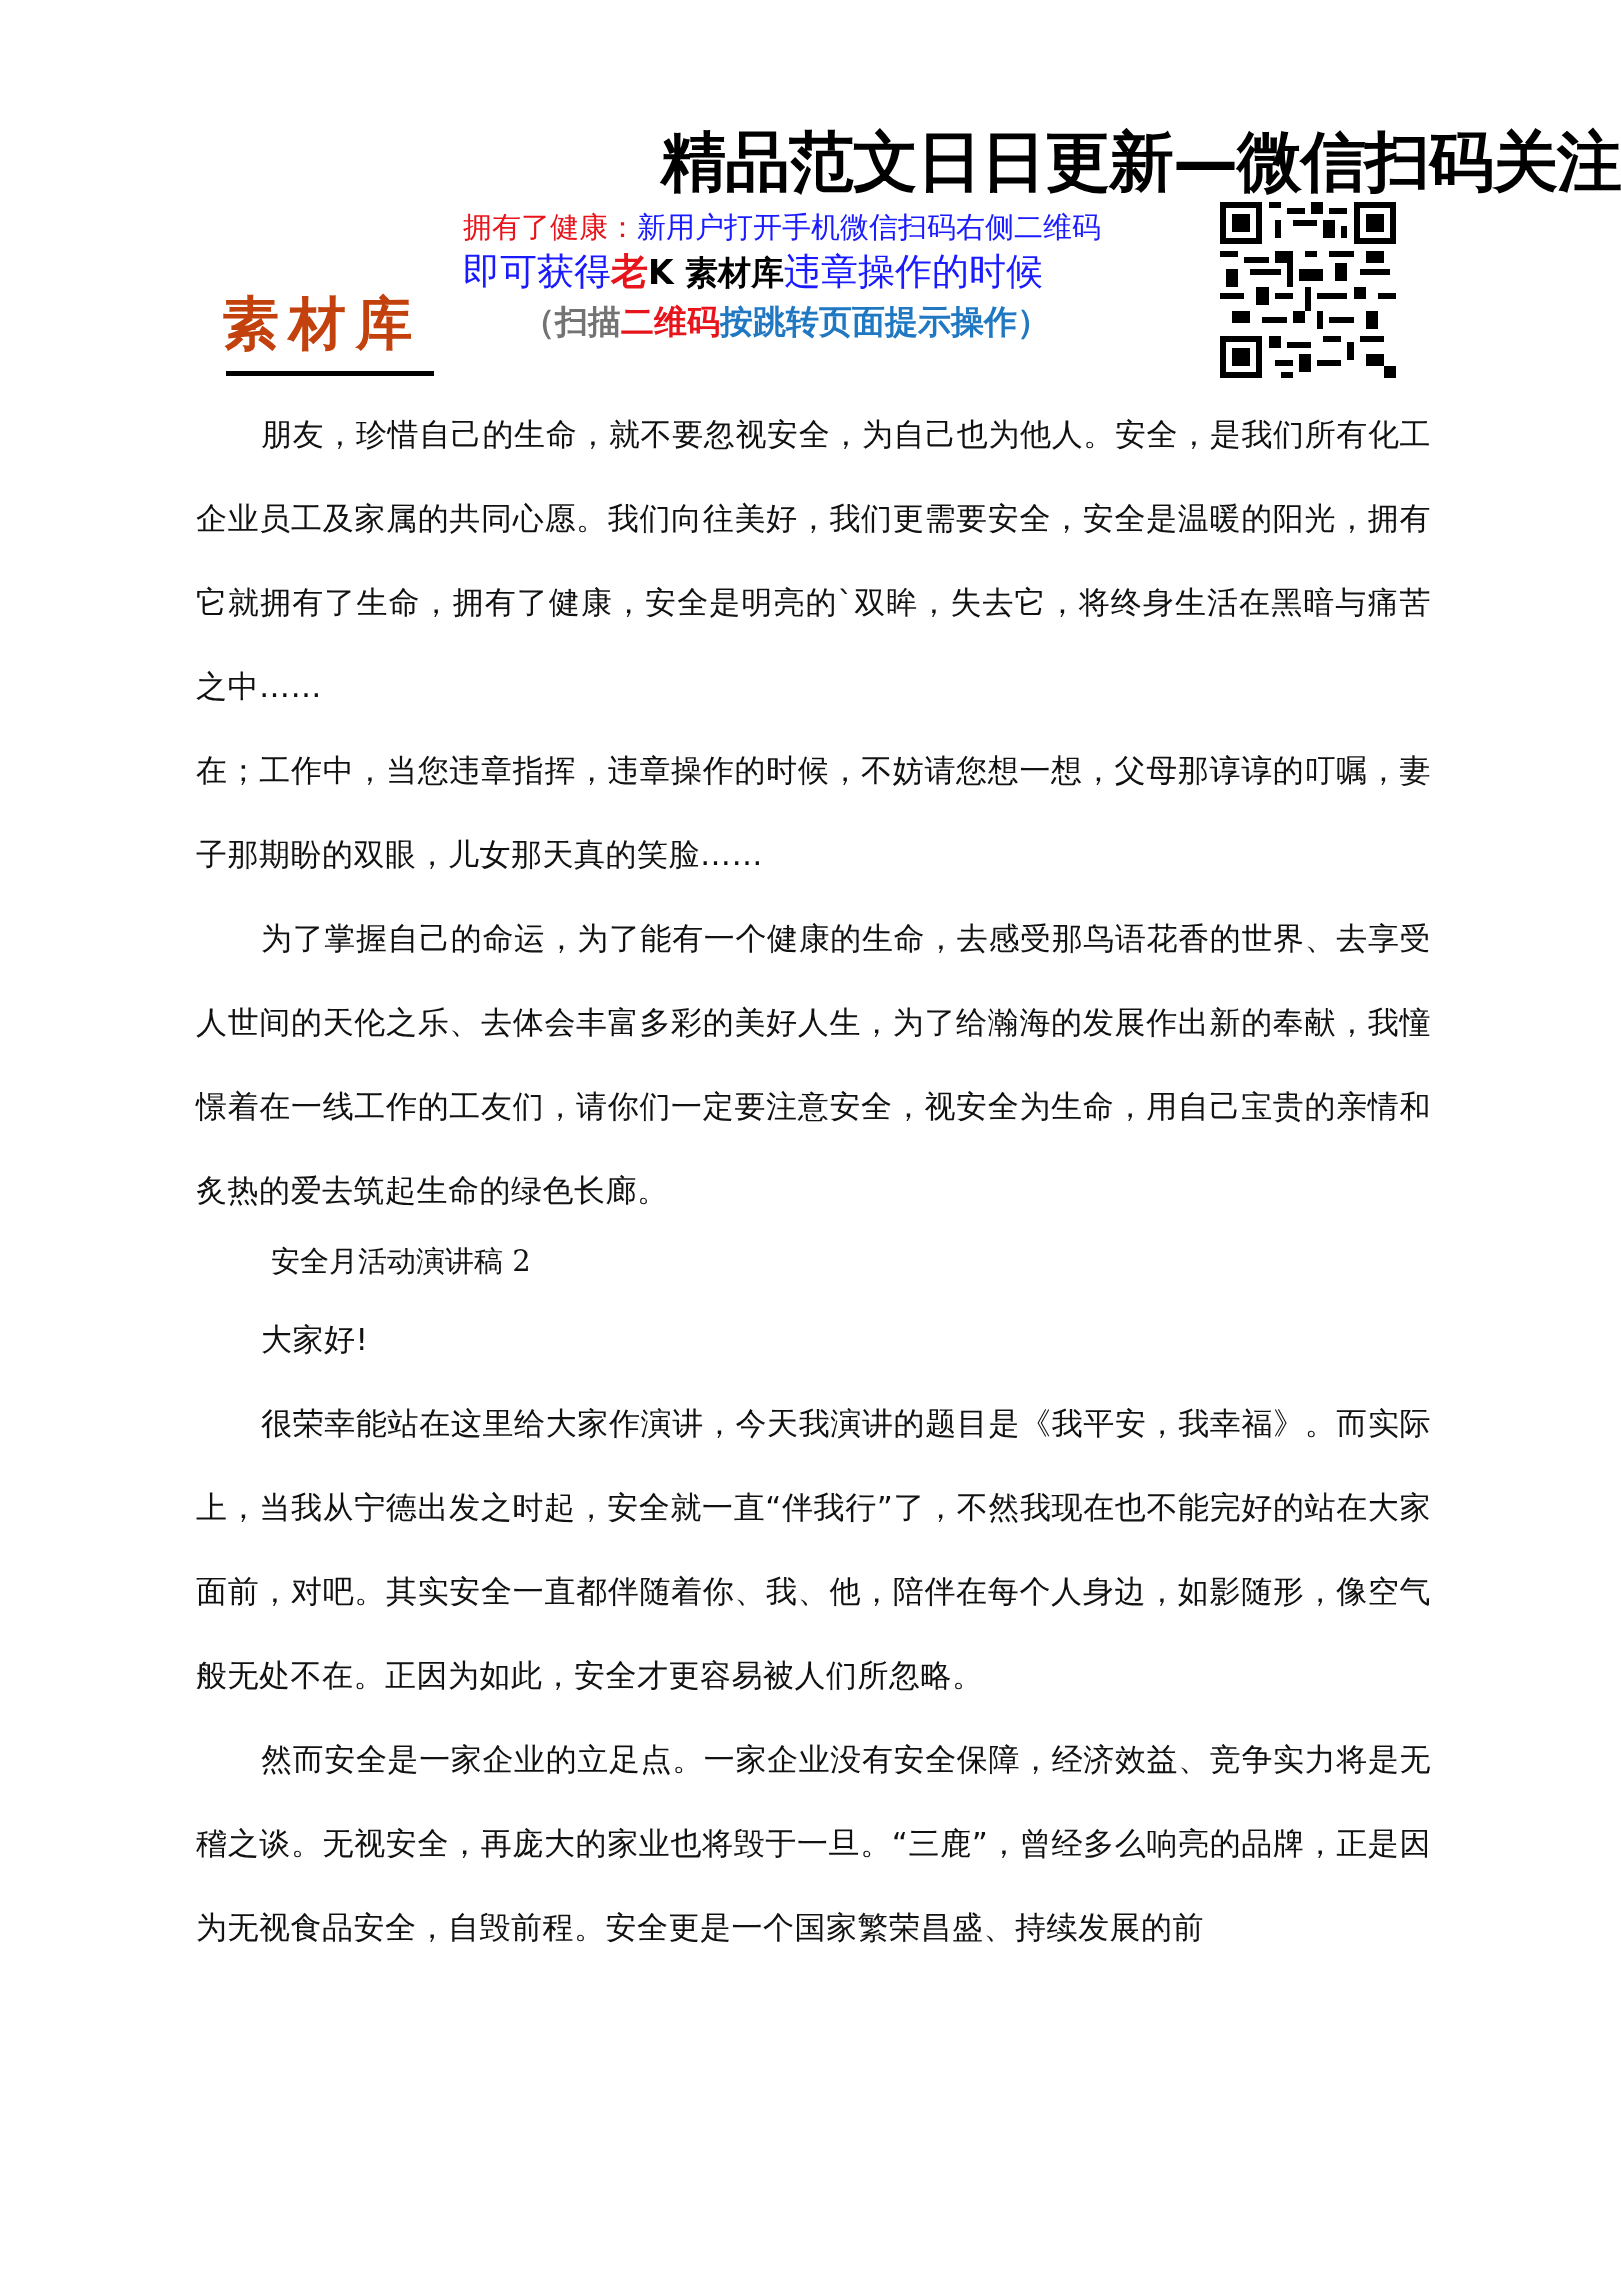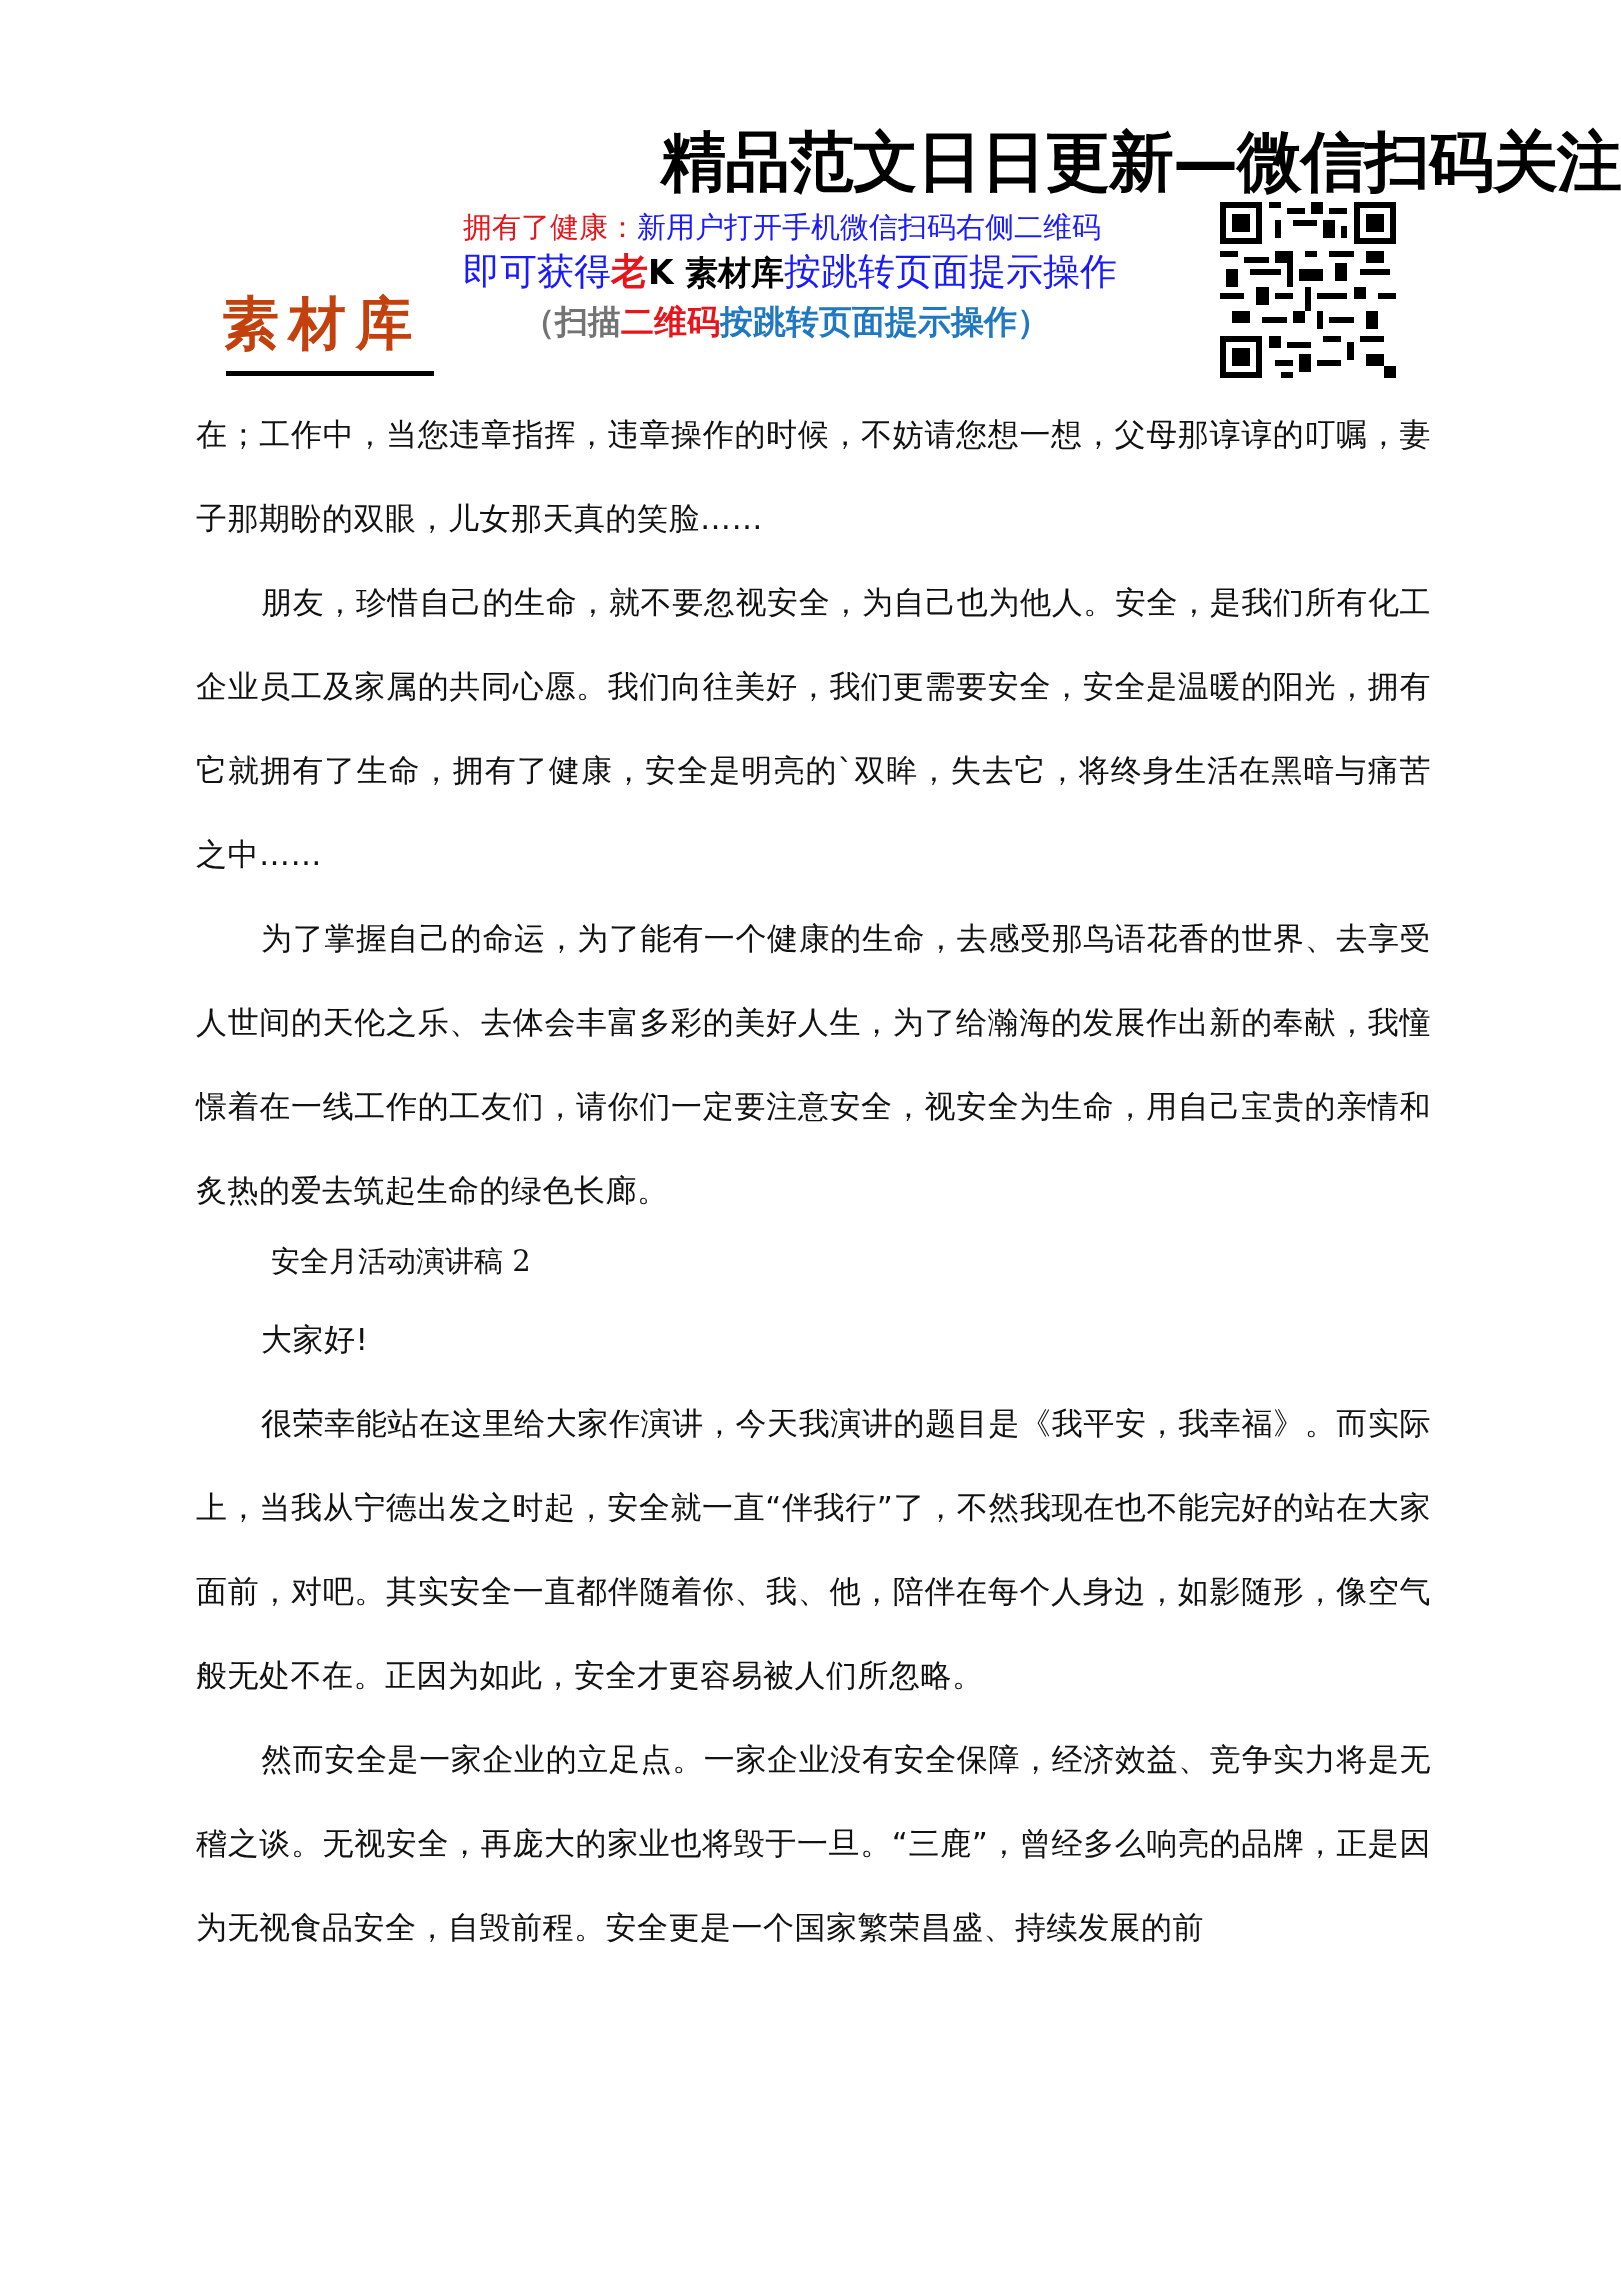--- a/index.html
+++ b/index.html
@@ -34,21 +34,21 @@
 <div class="logo">
   <div class="logo-bottom">素材库</div>
   <div class="logo-underline"></div>
 </div>
 
 <div class="promo">
   <div class="promo-line1">
     <span style="color:#e8141b">拥有了健康：</span><span style="color:#1a1aff">新用户打开手机微信扫码右侧二维码</span>
   </div>
   <div class="promo-line2">
-    <span style="color:#1a1aff">即可获得</span><span style="color:#e8141b;font-weight:bold;font-family:'DejaVu Sans',sans-serif">老</span><span style="color:#000;font-weight:bold;font-family:'DejaVu Sans',sans-serif;font-size:33px">K 素材库</span><span style="color:#1a1aff">按跳转页面提示操作</span>
+    <span style="color:#1a1aff">即可获得</span><span style="color:#e8141b;font-weight:bold;font-family:'DejaVu Sans',sans-serif">老</span><span style="color:#000;font-weight:bold;font-family:'DejaVu Sans',sans-serif;font-size:33px">K 素材库</span><span style="color:#1a1aff">违章操作的时候</span>
   </div>
   <div class="promo-line3">
     <span style="color:#737373">（扫描</span><span style="color:#e8141b">二维码</span><span style="color:#1f78c1">按跳转页面提示操作）</span>
   </div>
 </div>
 
 <div class="qr">
   <svg width="176" height="176" viewBox="0 0 29 29" shape-rendering="crispEdges">
     <rect width="29" height="29" fill="#fff"></rect>
     <g fill="#000">
@@ -103,21 +103,21 @@
         <rect x="13" y="25" width="2" height="3"></rect>
       <rect x="16" y="26" width="4" height="1"></rect>
         <rect x="24" y="25" width="3" height="2"></rect>
         <rect x="27" y="27" width="2" height="2"></rect>
         <rect x="10" y="28" width="2" height="1"></rect>
     </g>
   </svg>
 </div>
 
 <div class="content">
+  <p class="p indent">朋友，珍惜自己的生命，就不要忽视安全，为自己也为他人。安全，是我们所有化工企业员工及家属的共同心愿。我们向往美好，我们更需要安全，安全是温暖的阳光，拥有它就拥有了生命，拥有了健康，安全是明亮的`双眸，失去它，将终身生活在黑暗与痛苦之中……</p>
   <p class="p">在；工作中，当您违章指挥，违章操作的时候，不妨请您想一想，父母那谆谆的叮嘱，妻子那期盼的双眼，儿女那天真的笑脸……</p>
-  <p class="p indent">朋友，珍惜自己的生命，就不要忽视安全，为自己也为他人。安全，是我们所有化工企业员工及家属的共同心愿。我们向往美好，我们更需要安全，安全是温暖的阳光，拥有它就拥有了生命，拥有了健康，安全是明亮的`双眸，失去它，将终身生活在黑暗与痛苦之中……</p>
   <p class="p indent">为了掌握自己的命运，为了能有一个健康的生命，去感受那鸟语花香的世界、去享受人世间的天伦之乐、去体会丰富多彩的美好人生，为了给瀚海的发展作出新的奉献，我憧憬着在一线工作的工友们，请你们一定要注意安全，视安全为生命，用自己宝贵的亲情和炙热的爱去筑起生命的绿色长廊。</p>
   <p class="p-tight indent" style="margin-top:3.9px;font-family:'DejaVu Serif',serif">安全月活动演讲稿 2</p>
   <p class="p indent">大家好!</p>
   <p class="p indent">很荣幸能站在这里给大家作演讲，今天我演讲的题目是《我平安，我幸福》。而实际上，当我从宁德出发之时起，安全就一直“伴我行”了，不然我现在也不能完好的站在大家面前，对吧。其实安全一直都伴随着你、我、他，陪伴在每个人身边，如影随形，像空气般无处不在。正因为如此，安全才更容易被人们所忽略。</p>
   <p class="p indent">然而安全是一家企业的立足点。一家企业没有安全保障，经济效益、竞争实力将是无稽之谈。无视安全，再庞大的家业也将毁于一旦。“三鹿”，曾经多么响亮的品牌，正是因为无视食品安全，自毁前程。安全更是一个国家繁荣昌盛、持续发展的前</p>
 </div>
 
 
 </body></html>

